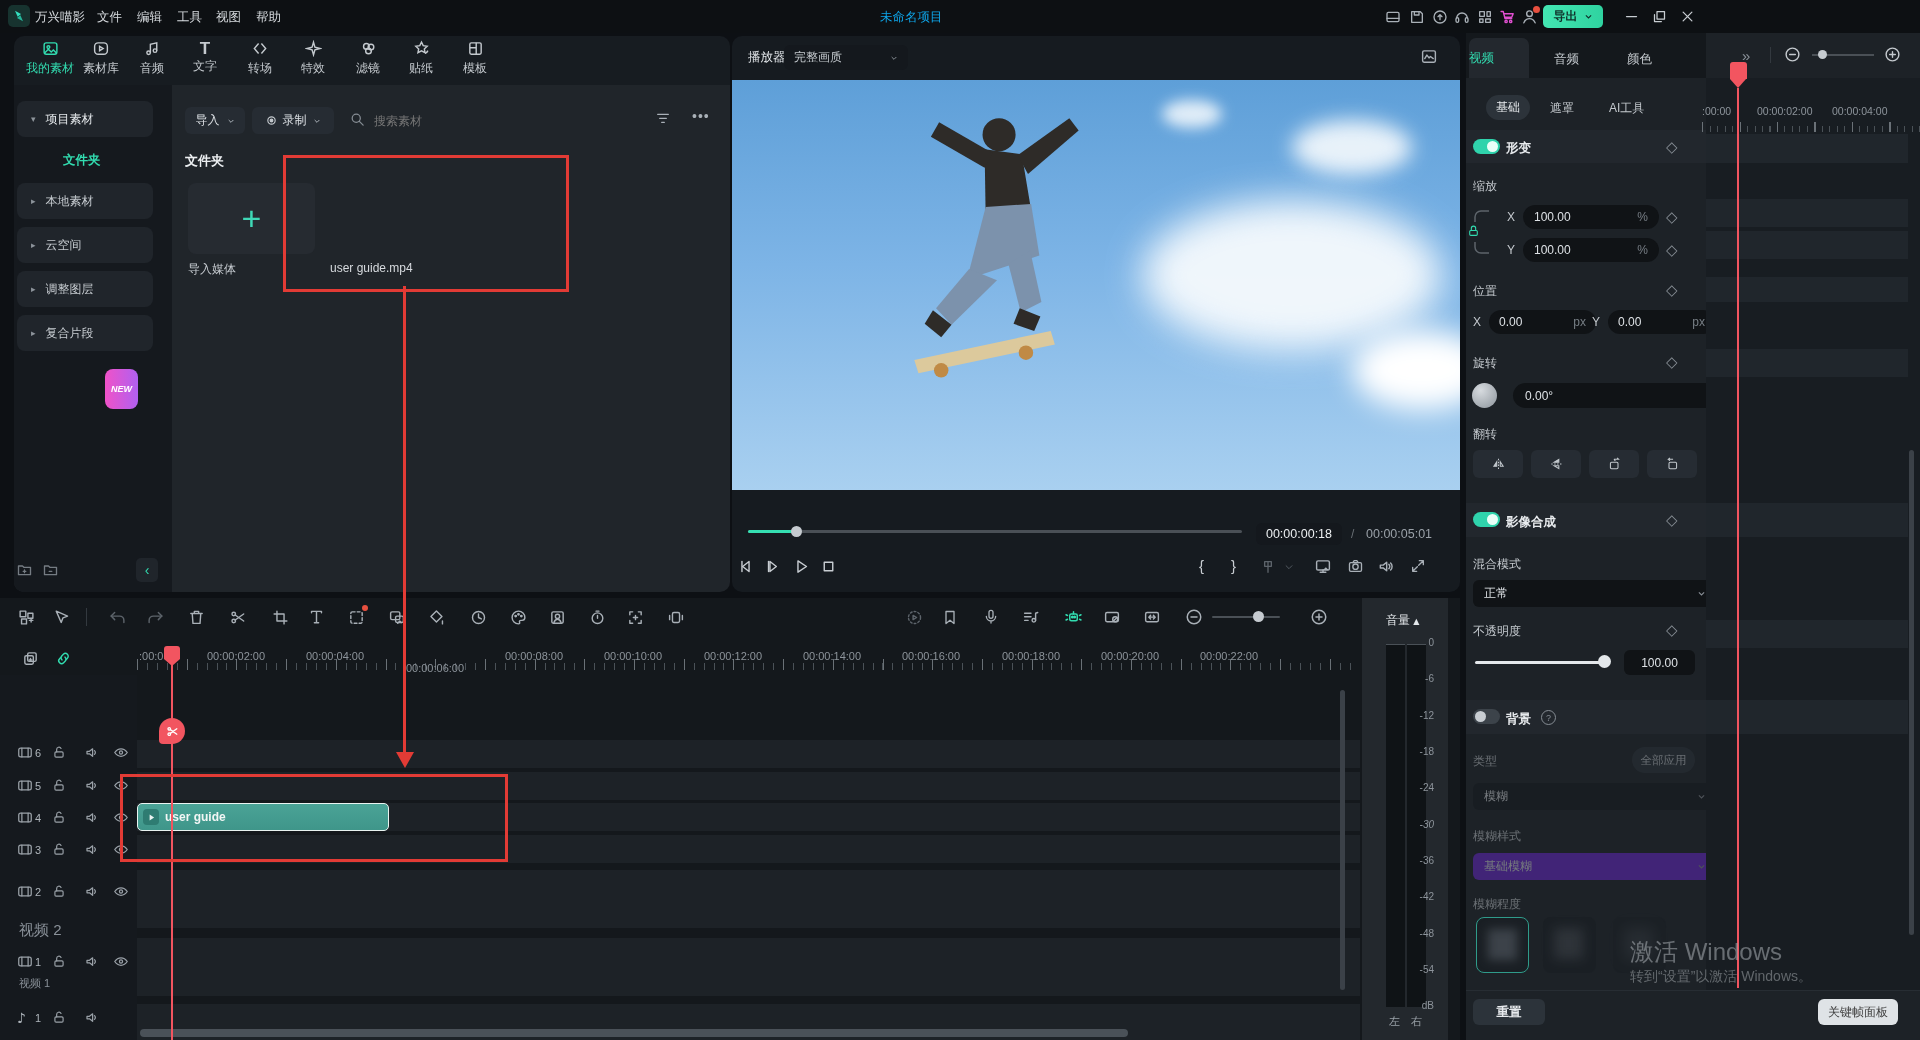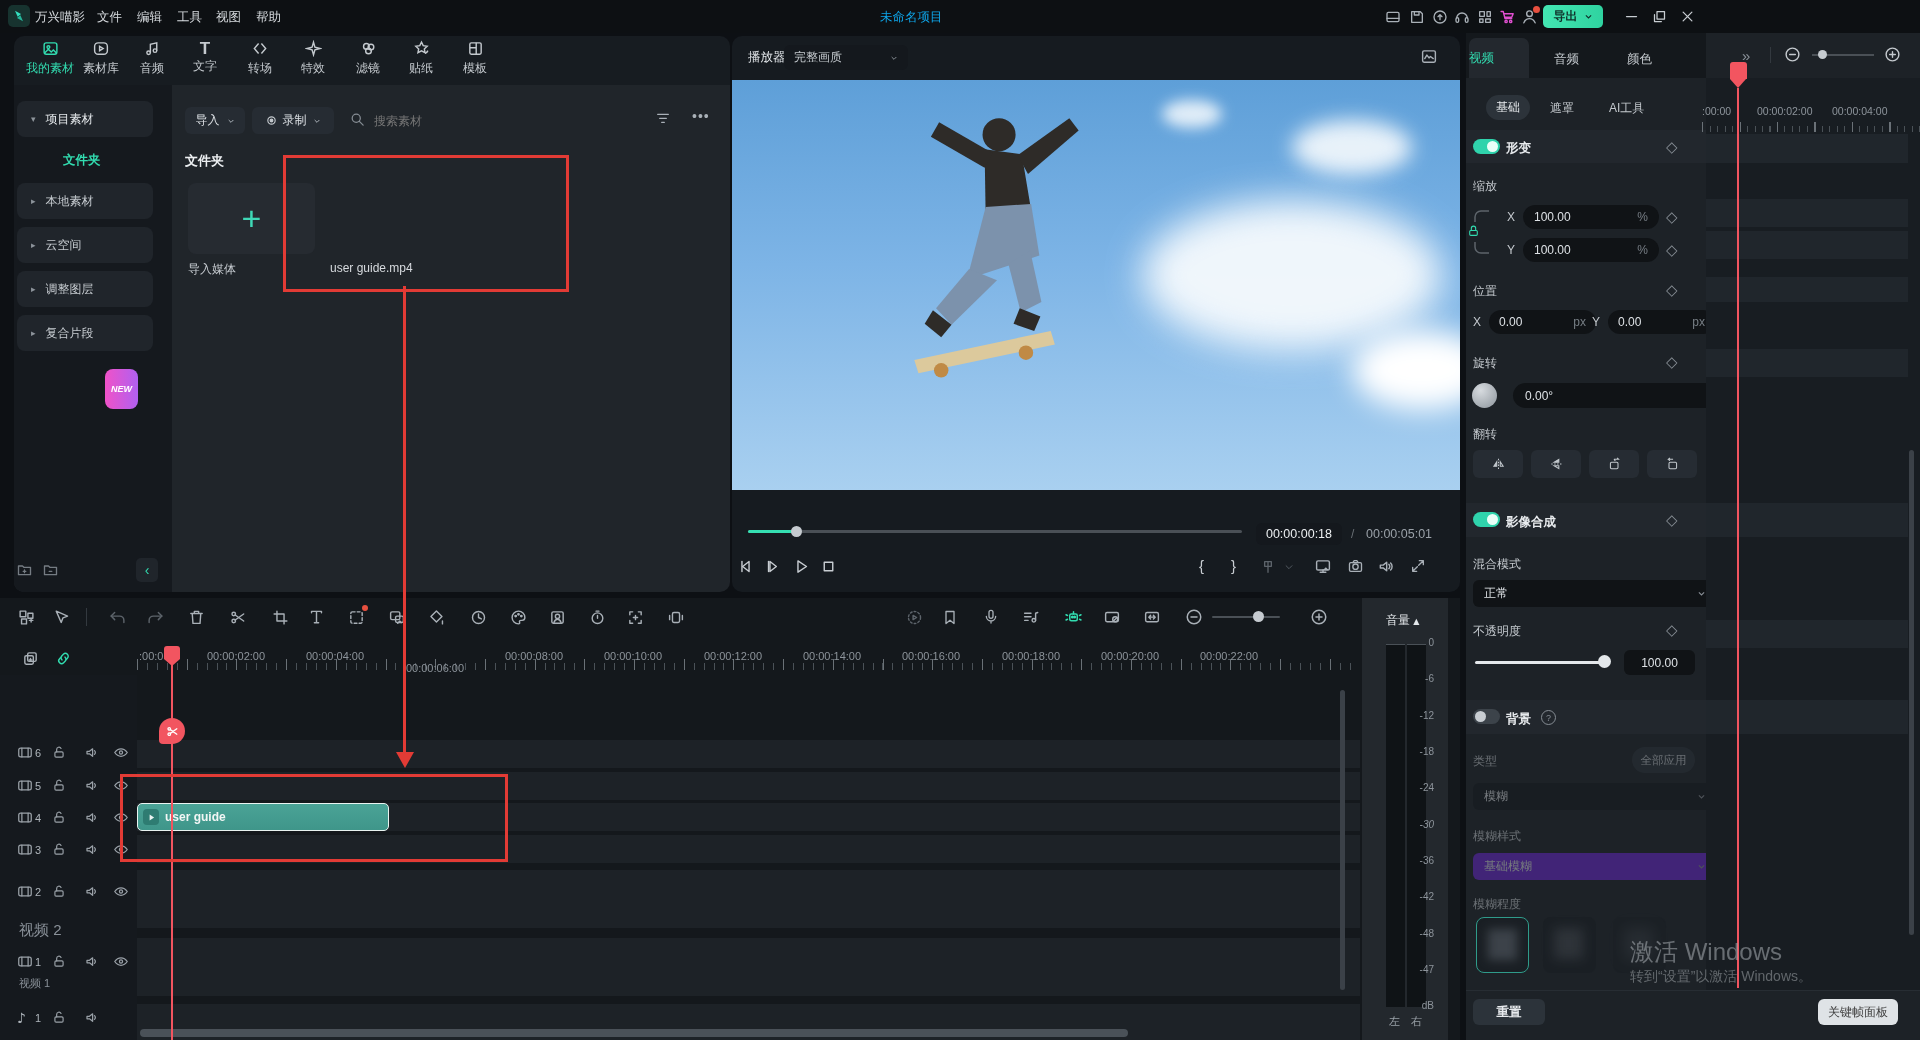--- a/index.html
+++ b/index.html
@@ -791,21 +791,21 @@
     <div class="p" style="left:45px;top:46px;width:19px;height:362px;background:#0f1316;border-top:1px solid #4a5157;"></div>
     <div class="meter-tick" style="top:39px;right:14px;">0</div>
     <div class="meter-tick" style="top:75px;right:14px;">-6</div>
     <div class="meter-tick" style="top:112px;right:14px;">-12</div>
     <div class="meter-tick" style="top:148px;right:14px;">-18</div>
     <div class="meter-tick" style="top:184px;right:14px;">-24</div>
     <div class="meter-tick" style="top:221px;right:14px;font-style:italic;">-30</div>
     <div class="meter-tick" style="top:257px;right:14px;">-36</div>
     <div class="meter-tick" style="top:293px;right:14px;">-42</div>
     <div class="meter-tick" style="top:330px;right:14px;">-48</div>
-    <div class="meter-tick" style="top:366px;right:14px;">-47</div>
+    <div class="meter-tick" style="top:366px;right:14px;">-54</div>
     <div class="meter-tick" style="top:402px;right:14px;">dB</div>
     <div class="txt" style="left:27px;top:416px;font-size:11px;color:#9aa1a8;">左</div>
     <div class="txt" style="left:49px;top:416px;font-size:11px;color:#9aa1a8;">右</div>
   </div>
 
   <div class="p" style="left:1466px;top:33px;width:240px;height:1007px;background:#1d2227;"></div>
   <div class="p" style="left:1466px;top:33px;width:240px;height:45px;background:#14181c;"></div>
   <div class="p" style="left:1469px;top:38px;width:60px;height:40px;background:#23282e;border-radius:7px 7px 0 0;display:flex;align-items:center;">
     <span style="color:#32dcb0;font-size:12.5px;">视频</span>
   </div>

